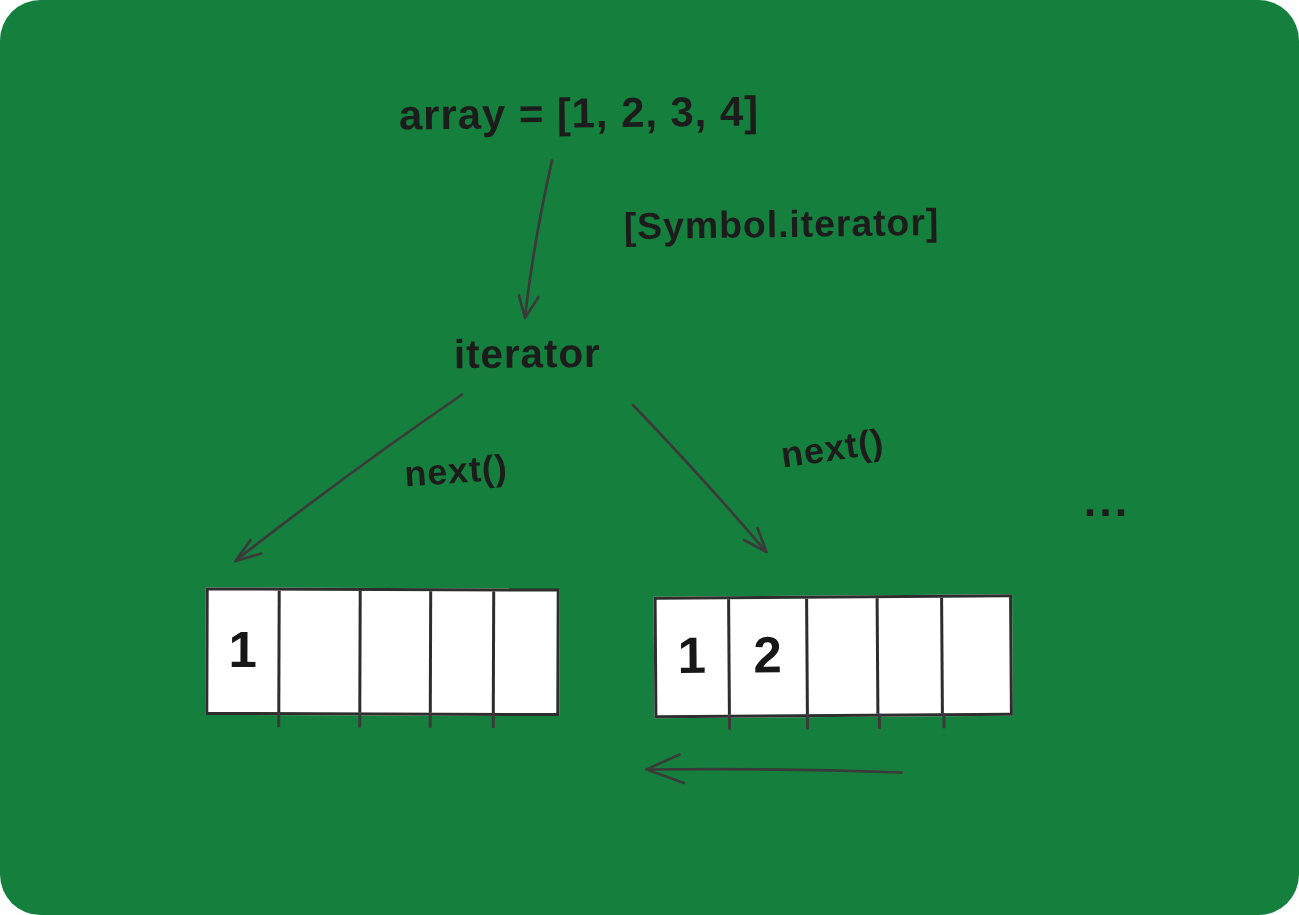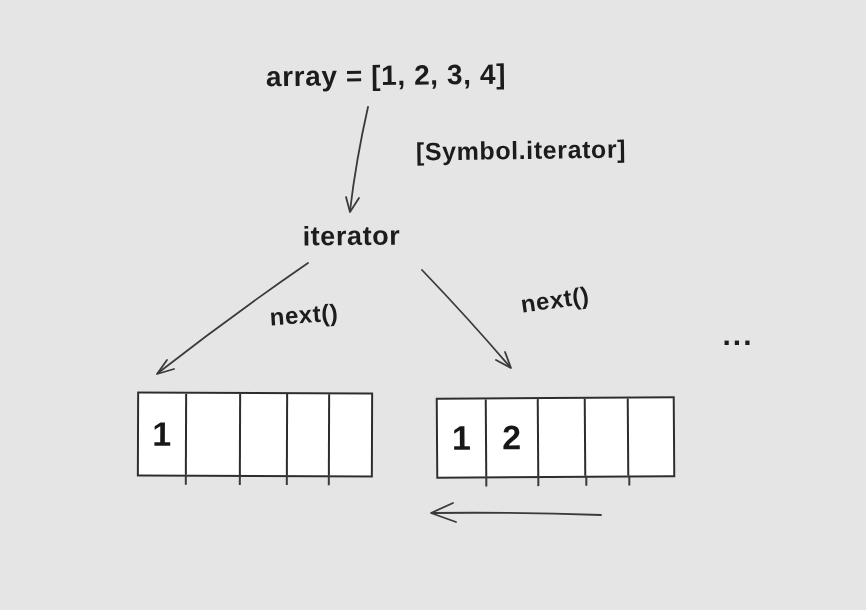--- a/index.html
+++ b/index.html
@@ -4,24 +4,25 @@
 <style>
   html, body {
     margin: 0;
     padding: 0;
     background: #ffffff;
   }
   .canvas {
     position: relative;
     width: 866px;
     height: 610px;
-    background: #e5e5e5;
+    background: #15803d;
     overflow: hidden;
     font-family: "Liberation Sans", sans-serif;
     color: #1f1f1f;
+    border-radius: 27px;
   }
   .hand {
     position: absolute;
     font-weight: 600;
     letter-spacing: 0.6px;
     white-space: nowrap;
     color: #1c1c1c;
   }
   .t-array {
     left: 227px; top: 60px;

